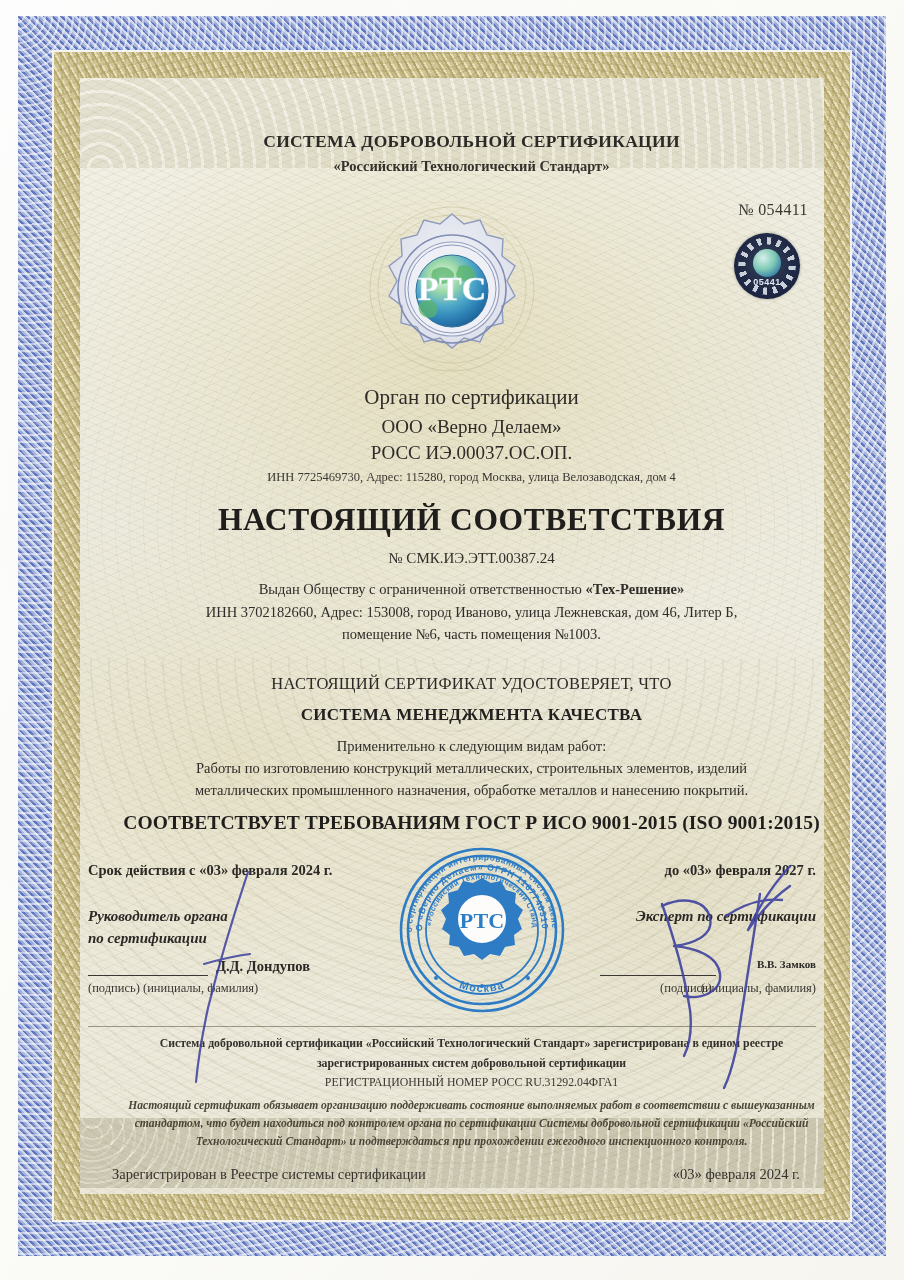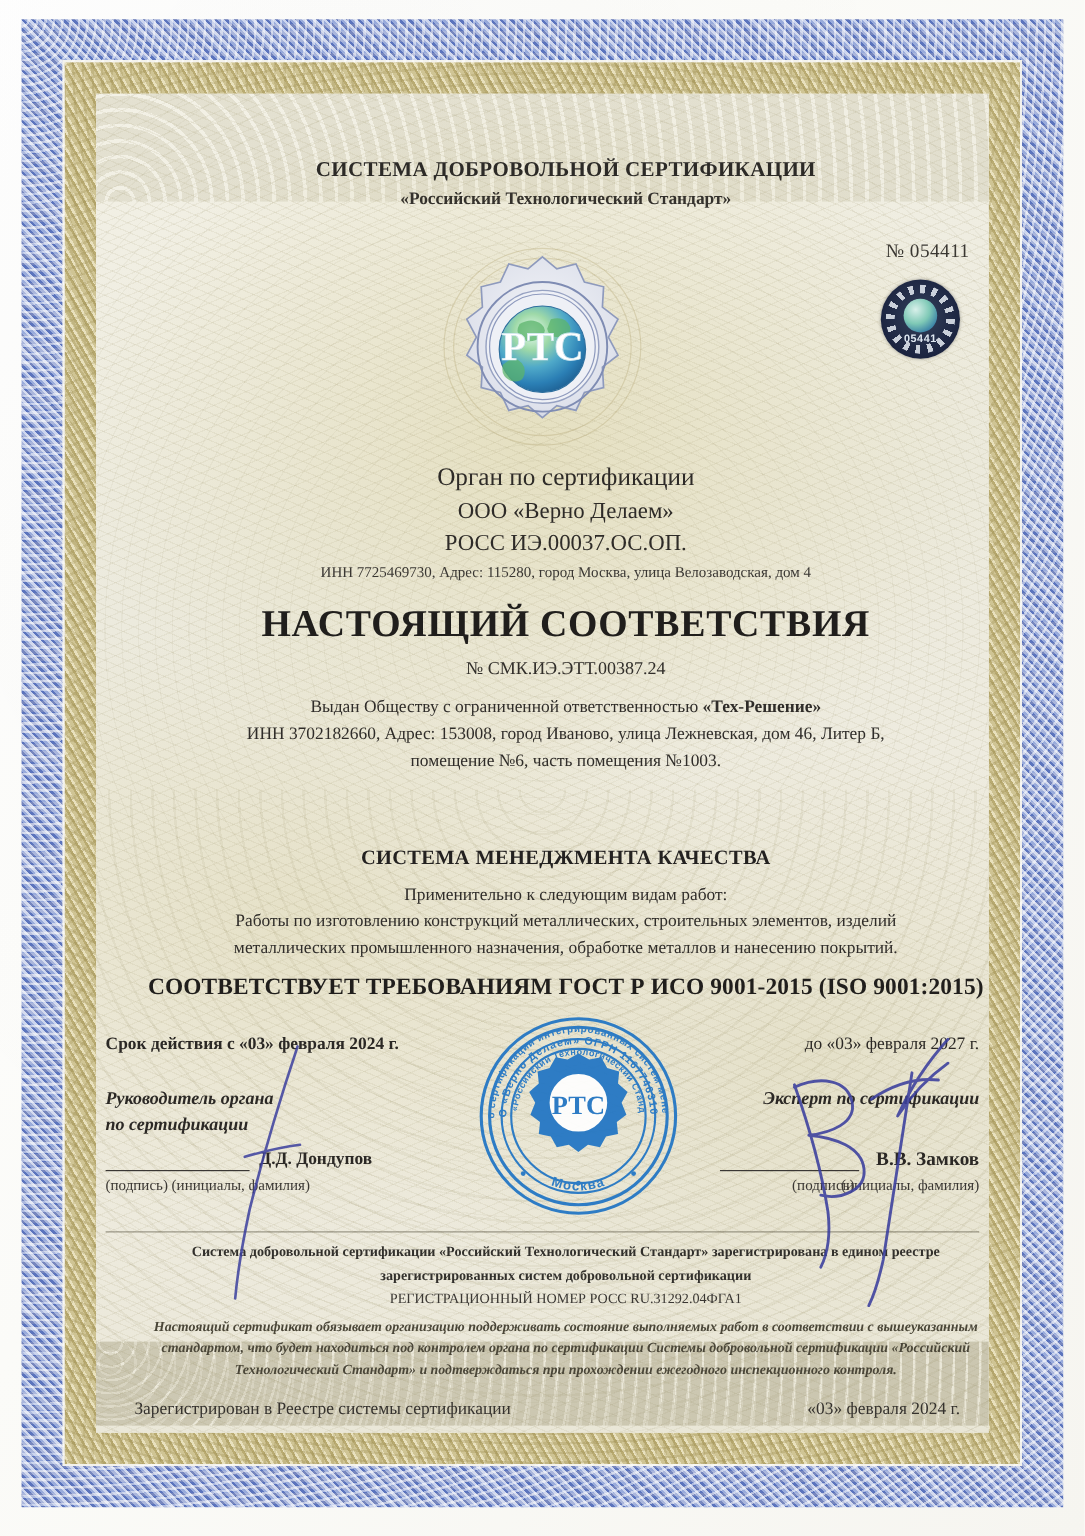--- a/index.html
+++ b/index.html
@@ -247,21 +247,21 @@
     font-size: 19.5px; font-weight: bold; letter-spacing: .1px;
     color: #201e1c;
   }
 
   .valid-from {
     position: absolute; left: 8px; top: 784px;
     font-size: 14.5px; font-weight: bold; color: #2b2825;
   }
   .valid-to {
     position: absolute; right: 8px; top: 784px;
-    font-size: 14.5px; font-weight: normal; color: #2b2825;
+    font-size: 14.5px; font-weight: bold; color: #2b2825;
   }
 
   .sig-left-role1 {
     position: absolute; left: 8px; top: 830px;
     font-size: 15px; font-style: italic; font-weight: bold; color: #2b2825;
   }
   .sig-left-role2 {
     position: absolute; left: 8px; top: 852px;
     font-size: 15px; font-style: italic; font-weight: bold; color: #2b2825;
   }
@@ -282,21 +282,21 @@
     position: absolute; left: 8px; top: 903px;
     font-size: 12.5px; color: #3b3834;
   }
 
   .sig-right-line {
     position: absolute; right: 108px; top: 897px; width: 116px;
     border-bottom: 1.3px solid #3a3734;
   }
   .sig-right-name {
     position: absolute; right: 8px; top: 880px;
-    font-size: 16px; font-weight: bold; color: #2b2825;
+    font-size: 11px; font-weight: bold; color: #2b2825;
   }
   .sig-right-cap1 {
     position: absolute; right: 112px; top: 903px;
     font-size: 12.5px; color: #3b3834;
   }
   .sig-right-cap2 {
     position: absolute; right: 8px; top: 903px;
     font-size: 12.5px; color: #3b3834;
   }
 
@@ -432,20 +432,21 @@
 
     <div class="main-title c">НАСТОЯЩИЙ СООТВЕТСТВИЯ</div>
     <div class="main-no c">№ СМК.ИЭ.ЭТТ.00387.24</div>
 
     <div class="issued-1 c">
       <span>Выдан Обществу с ограниченной ответственностью </span><b>«Тех-Решение»</b>
     </div>
     <div class="issued-2 c">ИНН 3702182660, Адрес: 153008, город Иваново, улица Лежневская, дом 46, Литер Б,</div>
     <div class="issued-3 c">помещение №6, часть помещения №1003.</div>
 
+    <div class="certifies c">НАСТОЯЩИЙ СЕРТИФИКАТ УДОСТОВЕРЯЕТ, ЧТО</div>
     <div class="subject c">СИСТЕМА МЕНЕДЖМЕНТА КАЧЕСТВА</div>
 
     <div class="scope-lead c">Применительно к следующим видам работ:</div>
     <div class="scope-1 c">Работы по изготовлению конструкций металлических, строительных элементов, изделий</div>
     <div class="scope-2 c">металлических промышленного назначения, обработке металлов и нанесению покрытий.</div>
 
     <div class="conforms c">СООТВЕТСТВУЕТ ТРЕБОВАНИЯМ ГОСТ Р ИСО 9001-2015 (ISO 9001:2015)</div>
 
     <div class="valid-from">Срок действия с «03» февраля 2024 г.</div>
     <div class="valid-to">до «03» февраля 2027 г.</div>

